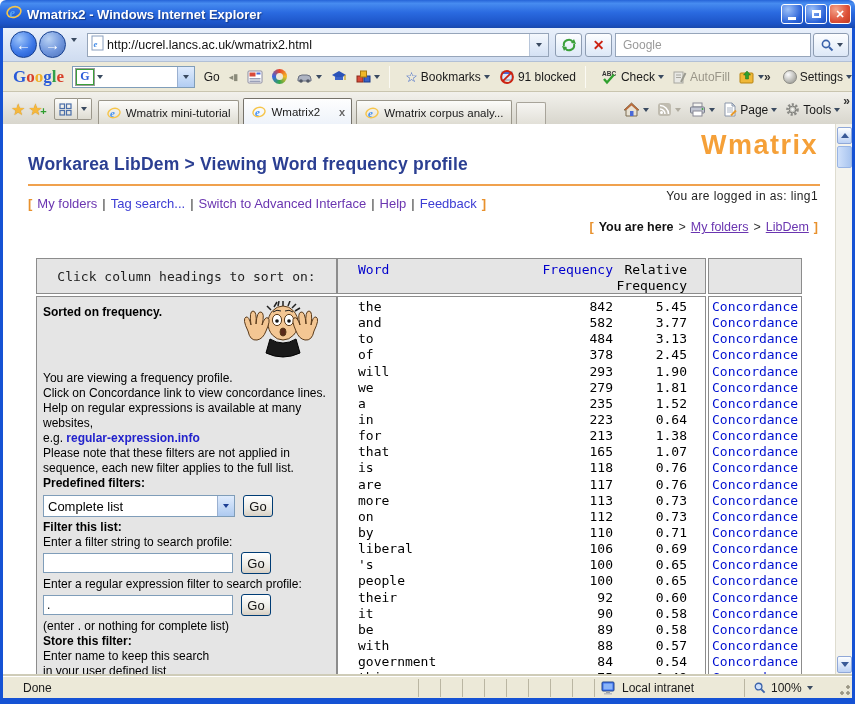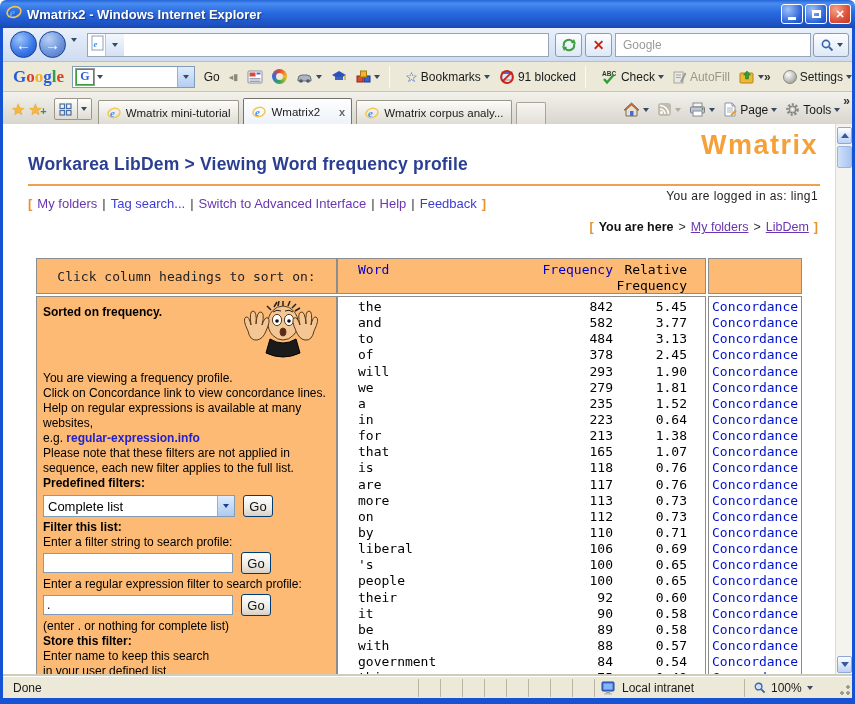--- a/index.html
+++ b/index.html
@@ -71,21 +71,21 @@
   .pg-logged{position:absolute;right:34px;top:65px;font-size:12px;color:#222;letter-spacing:.4px;}
   .pg-bc{position:absolute;right:34px;top:96px;font-size:12.5px;display:flex;gap:5px;align-items:baseline;}
   .c-orange{color:#e8912d;font-weight:bold;}
   .c-sep{color:#333;}
   .c-visited{color:#6a35b0;}
   .c-new{color:#3c3cd4;}
   .c-bold{color:#111;font-weight:bold;}
   .lnk{cursor:pointer;}
   .u{text-decoration:underline;}
   .bx{position:absolute;border:1px solid #8c8c8c;}
-  .bg-panel{background:#fdba74;}
+  .bg-panel{background:#e5e5e5;}
   .mono{font-family:"DejaVu Sans Mono","Liberation Mono",monospace;}
   .sortbox{left:33px;top:134px;width:301px;height:36px;display:flex;align-items:center;justify-content:center;font-size:13px;color:#222;}
   .leftbox{left:33px;top:172px;width:301px;height:410px;padding:4px 6px;font-size:12px;color:#000;line-height:15px;}
   .sortedrow{position:relative;height:70px;}
   .sortedhead{font-size:12px;font-weight:bold;padding-top:4px;}
   .manimg{position:absolute;right:0;top:0;}
   .p-line{margin:0;}
   .b{font-weight:bold;}
   .reglink{color:#2222cc;font-weight:bold;cursor:pointer;}
   .selrow{display:flex;align-items:center;gap:8px;margin:4px 0 3px 0;}
@@ -107,21 +107,21 @@
   .crow{height:16.15px;line-height:16px;padding-left:3px;}
   .clink{color:#0010d0;cursor:pointer;}
   
   .sb{position:absolute;right:0;top:0;width:17px;height:552px;background:#f4f3ed;border-left:1px solid #dedcd0;}
   .sbtn{position:absolute;left:1px;width:15px;height:17px;border:1px solid #90a8d8;border-radius:2px;background:linear-gradient(#fdfeff,#bdd2f5);display:flex;align-items:center;justify-content:center;}
   .sb-thumb{position:absolute;left:1px;top:22px;width:15px;height:22px;border:1px solid #98b4e4;border-radius:2px;background:linear-gradient(90deg,#cfe0fa,#a8c4ef);}
   .tri-u{width:0;height:0;border-left:4px solid transparent;border-right:4px solid transparent;border-bottom:5px solid #3a5a98;}
   .tri-dn{width:0;height:0;border-left:4px solid transparent;border-right:4px solid transparent;border-top:5px solid #3a5a98;}
   
   .statusbar{position:absolute;left:3px;top:676px;width:849px;height:22px;background:#ece9d8;border-top:1px solid #fff;box-shadow:0 -2px 0 #cfccb8;display:flex;align-items:center;font-size:12px;color:#1a1a1a;}
-  .sdone{padding-left:10px;flex:1;}
+  .sdone{padding-left:20px;flex:1;}
   .scell{height:18px;border-left:1px solid #bab6a2;width:22px;}
   .scell.wide{width:150px;display:flex;align-items:center;gap:5px;padding-left:6px;}
   .scell.zoomc{width:92px;display:flex;align-items:center;gap:5px;padding-left:8px;}
   .grip{width:16px;height:18px;background:
     radial-gradient(circle at 12px 14px,#9a9684 1.5px,transparent 2px),
     radial-gradient(circle at 12px 8px,#9a9684 1.5px,transparent 2px),
     radial-gradient(circle at 6px 14px,#9a9684 1.5px,transparent 2px);}
 </style>
 </head>
 <body>
@@ -149,20 +149,21 @@
     <span class="navcirc" style="left:7px">←</span>
     <span class="navcirc fwd" style="left:36px">→</span>
     <span class="abs" style="left:68px;top:14px"><span class="tri-d"></span></span>
     <div class="addrfield">
       <span>
         <svg width="14" height="16" viewBox="0 0 14 16">
             <rect x="1" y="1" width="11" height="14" fill="#fff" stroke="#8aa0c0"></rect>
             <text x="2.6" y="11.5" font-size="9" font-weight="bold" font-style="italic" fill="#4a90e8" font-family="serif">e</text>
           </svg>
       </span>
+      <input value="http://ucrel.lancs.ac.uk/wmatrix2.html" style="">
       <span class="addr-drop">
           <span class="tri-d"></span>
         </span>
     </div>
     <span class="sqbtn" style="left:552px">
       <svg width="16" height="16" viewBox="0 0 16 16">
           <path d="M3 9 A5 5 0 0 1 12 5" fill="none" stroke="#3ba03b" stroke-width="2"></path>
           <polygon points="13,2 15,7 10,6" fill="#3ba03b"></polygon>
           <path d="M13 7 A5 5 0 0 1 4 11" fill="none" stroke="#3ba03b" stroke-width="2"></path>
           <polygon points="3,14 1,9 6,10" fill="#3ba03b"></polygon>

